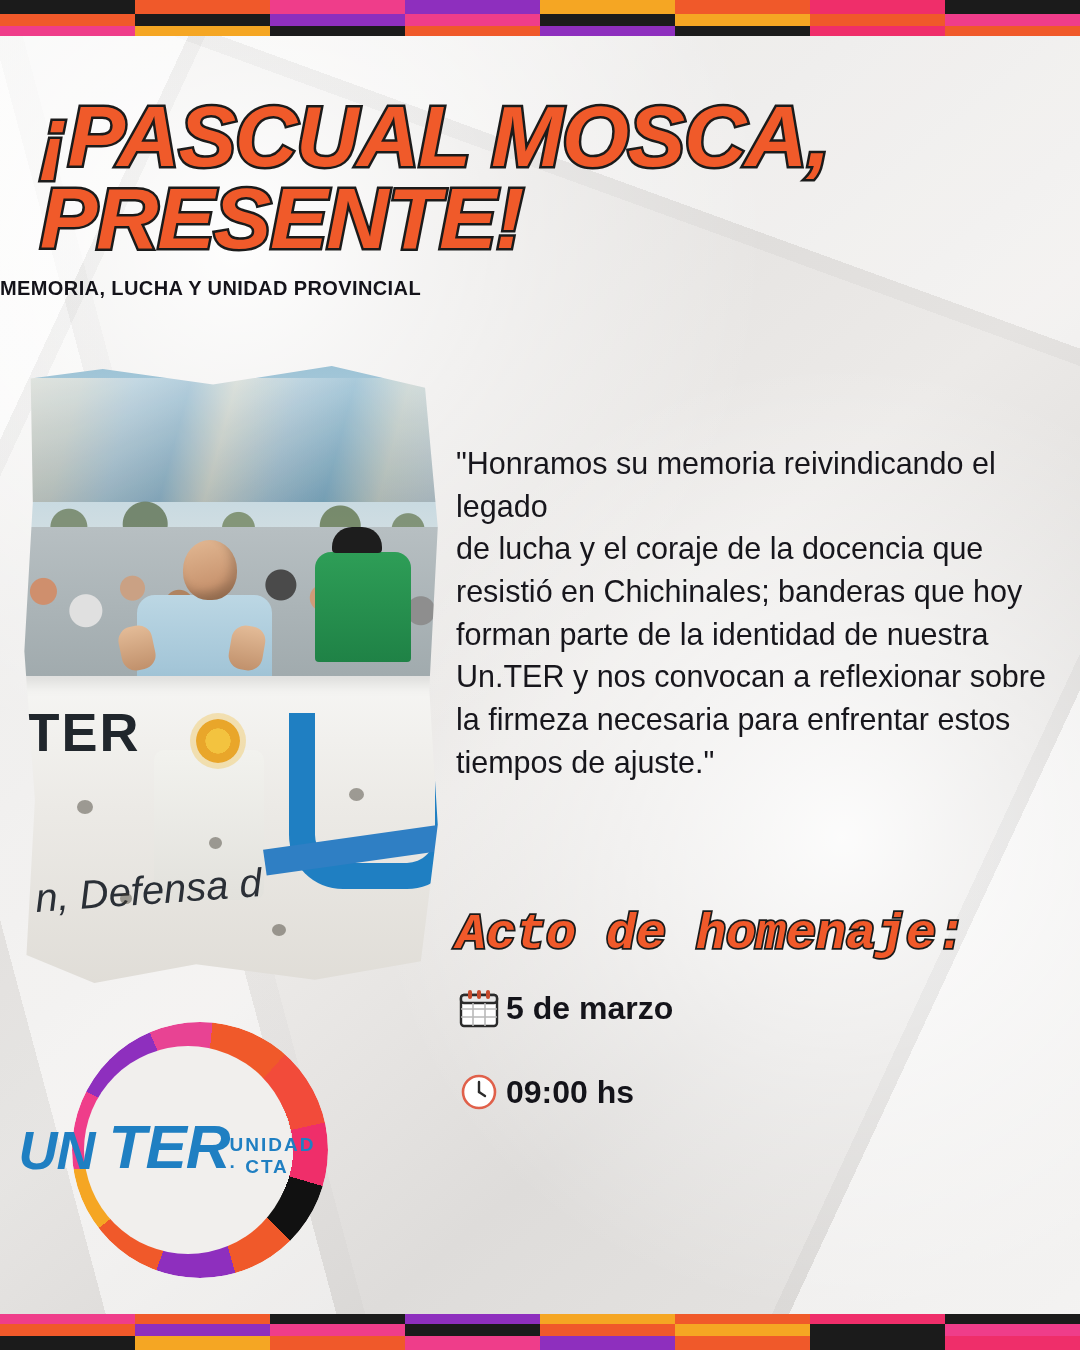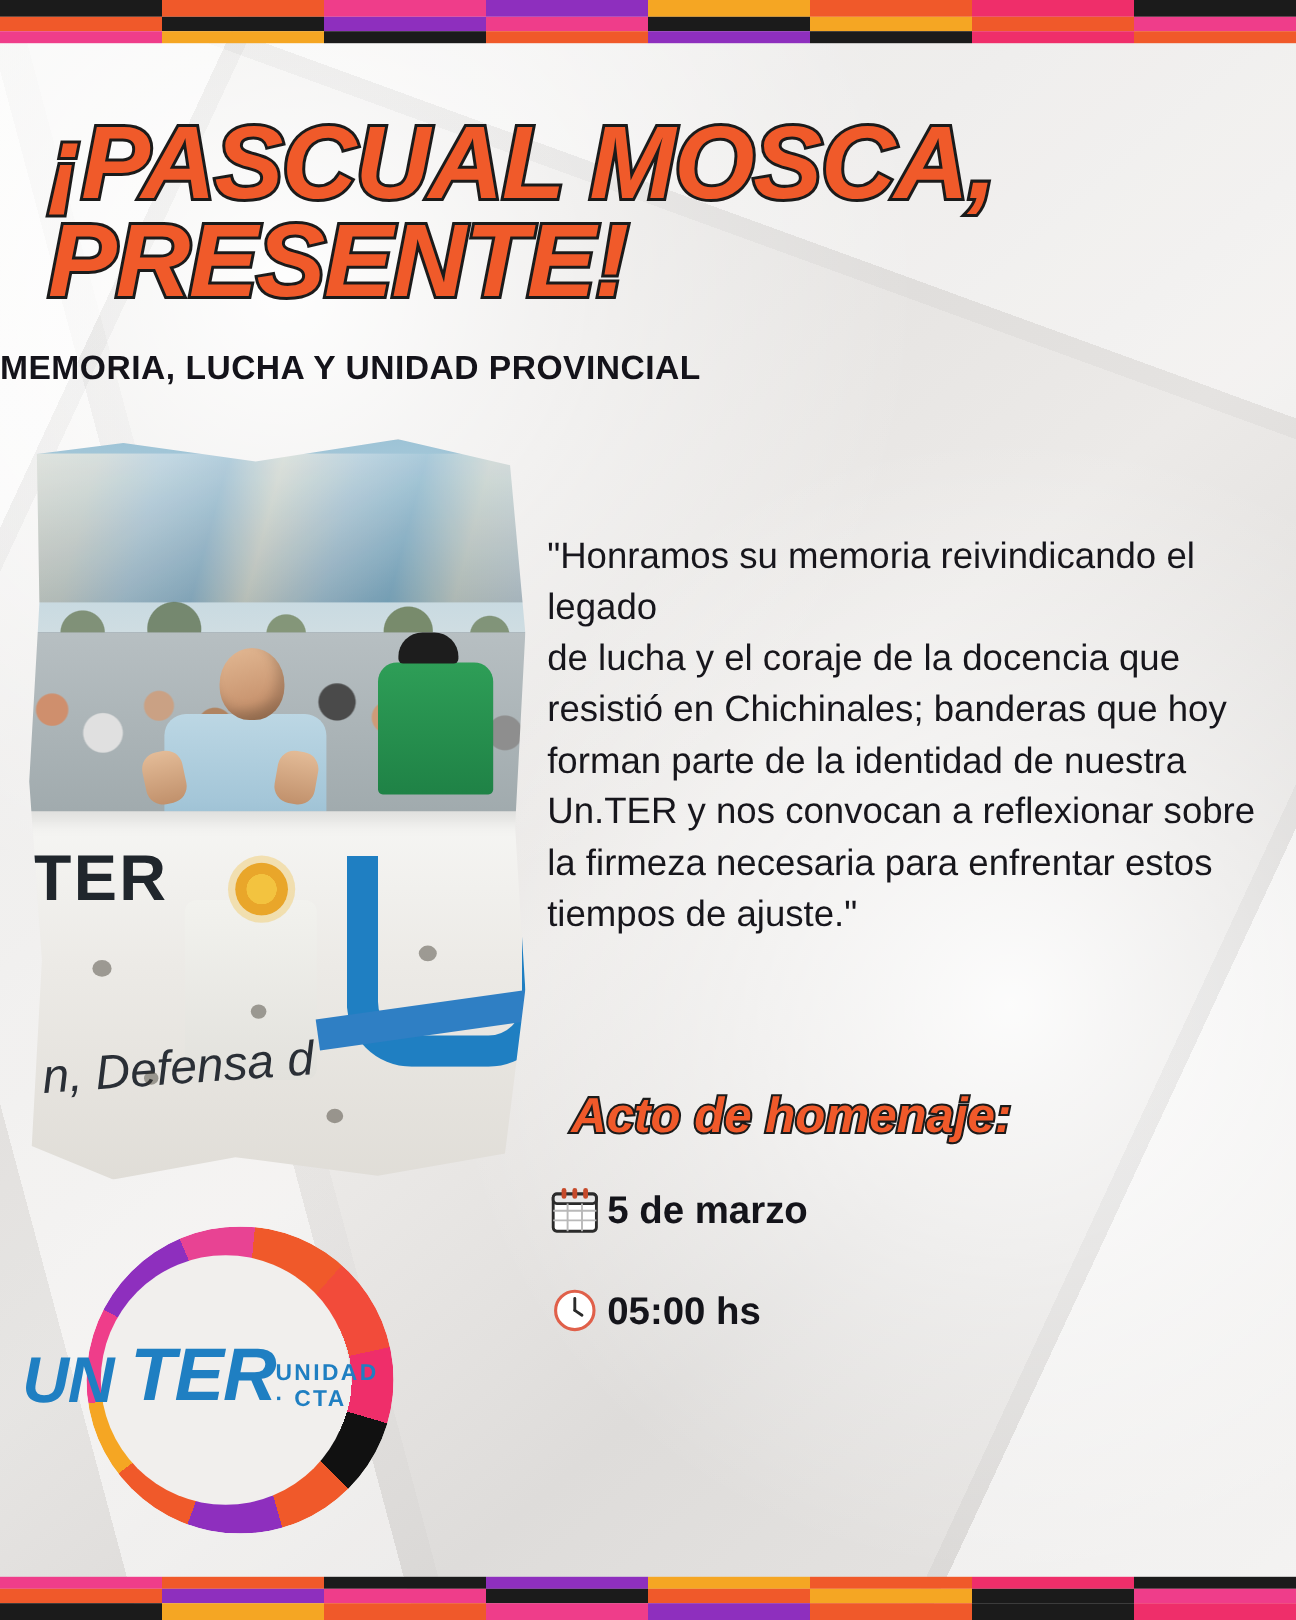--- a/index.html
+++ b/index.html
@@ -70,22 +70,22 @@
     font-style: italic;
     letter-spacing: -1px;
     color: #f05a2a;
     -webkit-text-stroke: 5px #1b1b1b;
     paint-order: stroke fill;
     margin: 0;
     padding: 0 40px;
     text-transform: uppercase;
   }
   .subhead {
-    margin-top: 32px;
-    font-size: 28px;
+    margin-top: 18px;
+    font-size: 20px;
     font-weight: bold;
     letter-spacing: 0.4px;
     color: #14131a;
     text-transform: uppercase;
   }
 
   
   .photo-frame {
     position: absolute;
     left: 18px;
@@ -253,29 +253,30 @@
     font-size: 30.5px;
     line-height: 1.40;
     color: #17161c;
     z-index: 4;
     white-space: pre-line;
   }
 
   
   .event-title {
     position: absolute;
-    left: 476px;
+    left: 456px;
     top: 906px;
-    font-size: 41px;
+    font-size: 50px;
     font-weight: bold;
     font-style: italic;
     color: #f0592a;
     -webkit-text-stroke: 3.5px #1b1b1b;
     paint-order: stroke fill;
     z-index: 4;
+    font-family: Liberation Mono, monospace;
   }
   .event-list {
     position: absolute;
     left: 456px;
     top: 985px;
     z-index: 4;
     width: 610px;
   }
   .event-item {
     display: flex;
@@ -461,21 +462,21 @@
     </div>
 
     <div class="event-item">
       <span class="event-icon">
         <svg width="42" height="42" viewBox="0 0 42 42">
           <circle cx="21" cy="21" r="16" fill="#ffffff" stroke="#e0604a" stroke-width="2.6"></circle>
           <line x1="21" y1="21" x2="21" y2="11" stroke="#2b2b2b" stroke-width="2.4" stroke-linecap="round"></line>
           <line x1="21" y1="21" x2="27" y2="25" stroke="#2b2b2b" stroke-width="2.4" stroke-linecap="round"></line>
         </svg>
       </span>
-      <span class="event-text">05:00 hs</span>
+      <span class="event-text">09:00 hs</span>
     </div>
 
   </div>
 
   <div class="logo">
     <div class="logo-ring"></div>
     <div class="logo-inner">
       <div class="logo-un">UN</div>
       <div class="logo-ter">TER</div>
       <div class="logo-sub">UNIDAD · CTA</div>

